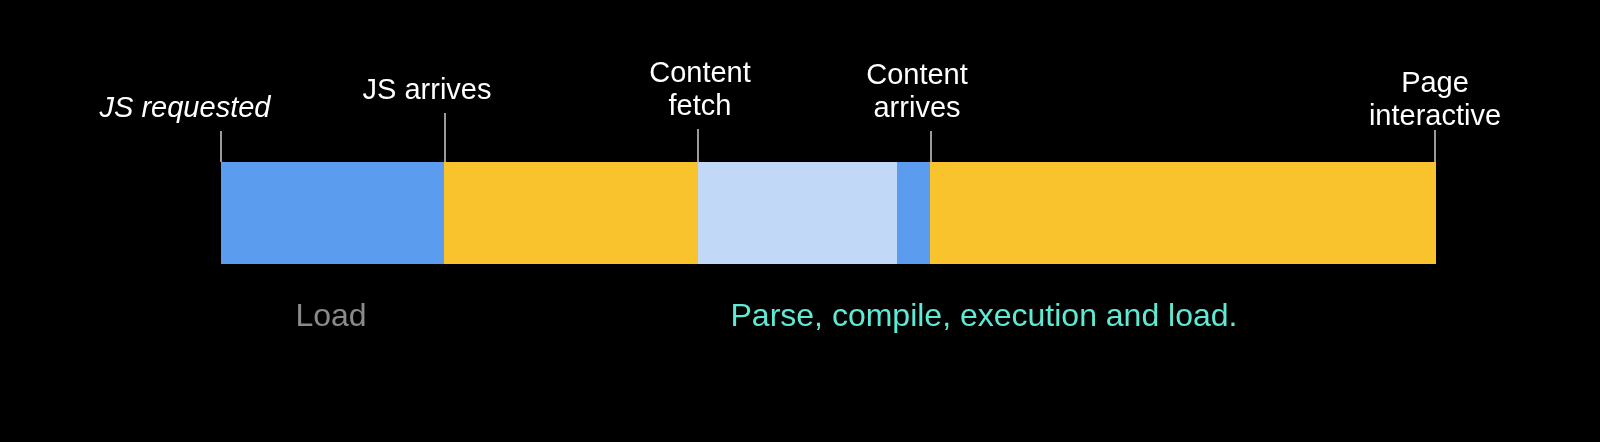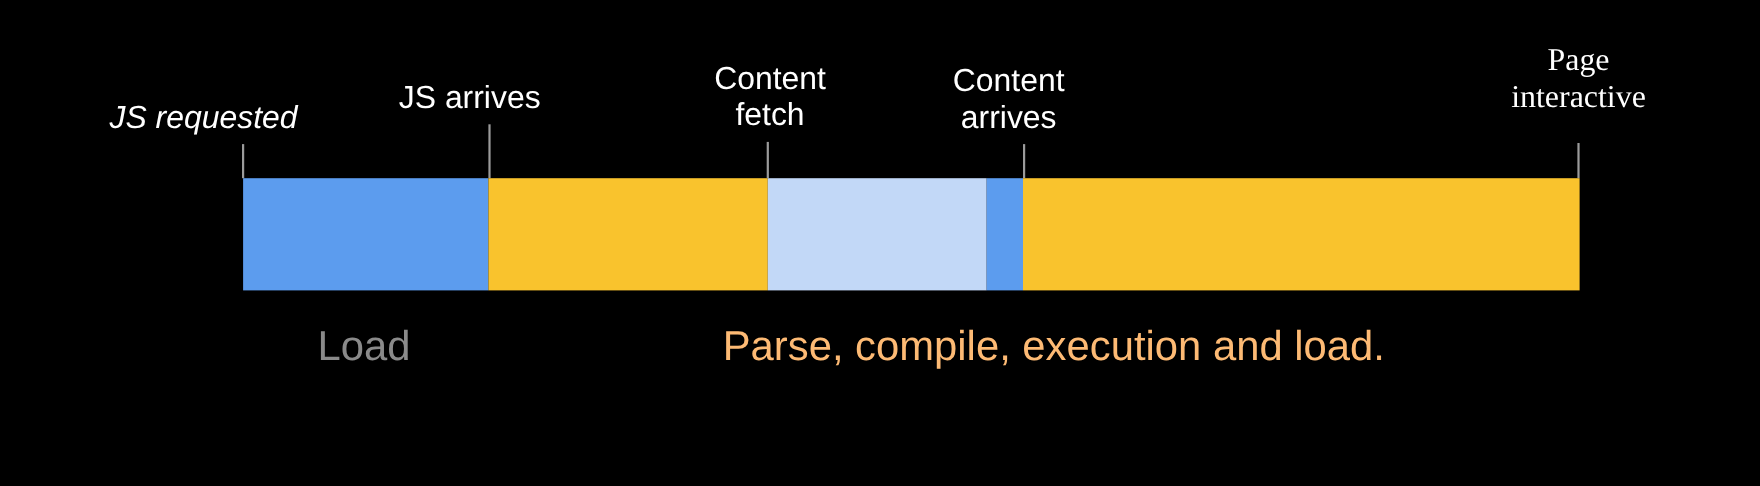--- a/index.html
+++ b/index.html
@@ -34,49 +34,49 @@
     display: flex;
     flex-direction: row;
   }
   .segment {
     height: 100%;
   }
   .phase-label {
     position: absolute;
     transform: translateX(-50%);
     color: #8A8A8A;
-    font-size: 38px;
+    font-size: 32px;
     line-height: 48px;
     white-space: nowrap;
     text-align: center;
   }
 </style>
 </head>
 <body>
 
 <div class="canvas">
   <div id="milestones">
       <div class="milestone-label" style="left: 185px; bottom: 318px; font-style: italic;">JS requested</div>
       <div class="tick" style="left: 220px; top: 131px; height: 31px; background: rgb(155, 155, 155);"></div>
       <div class="milestone-label" style="left: 427px; bottom: 336px; text-align: center;">JS arrives</div>
       <div class="tick" style="left: 444px; top: 113px; height: 49px; background: rgb(155, 155, 155);"></div>
       <div class="milestone-label" style="left: 700px; bottom: 320px;">Content
 fetch</div>
       <div class="tick" style="left: 697px; top: 129px; height: 33px; background: rgb(155, 155, 155);"></div>
       <div class="milestone-label" style="left: 917px; bottom: 318px;">Content
 arrives</div>
       <div class="tick" style="left: 930px; top: 131px; height: 31px; background: rgb(155, 155, 155);"></div>
-      <div class="milestone-label" style="left: 1435px; bottom: 337px; font-family: Liberation Serif, serif;">Page
+      <div class="milestone-label" style="left: 1435px; bottom: 310px;">Page
 interactive</div>
       <div class="tick" style="left: 1434px; top: 130px; height: 32px; background: rgb(155, 155, 155);"></div>
     </div>
   <div id="bar" class="bar" style="left: 221px; top: 162px; width: 1215px; height: 102px;">
       <div class="segment" style="width: 223px; background: rgb(92, 156, 238);"></div>
       <div class="segment" style="width: 254px; background: rgb(249, 195, 45);"></div>
       <div class="segment" style="width: 199px; background: rgb(194, 216, 247);"></div>
       <div class="segment" style="width: 33px; background: rgb(92, 156, 238);"></div>
       <div class="segment" style="width: 506px; background: rgb(249, 195, 45);"></div>
     </div>
   <div id="phases">
       <div class="phase-label" style="left: 331px; top: 291px; color: rgb(138, 138, 138);">Load</div>
-      <div class="phase-label" style="left: 958px; top: 291px; color: #fdba74;">Parse, compile, execution and load.</div>
+      <div class="phase-label" style="left: 984px; top: 291px; color: #5eead4;">Parse, compile, execution and load.</div>
     </div>
 </div>
 
 </body></html>

